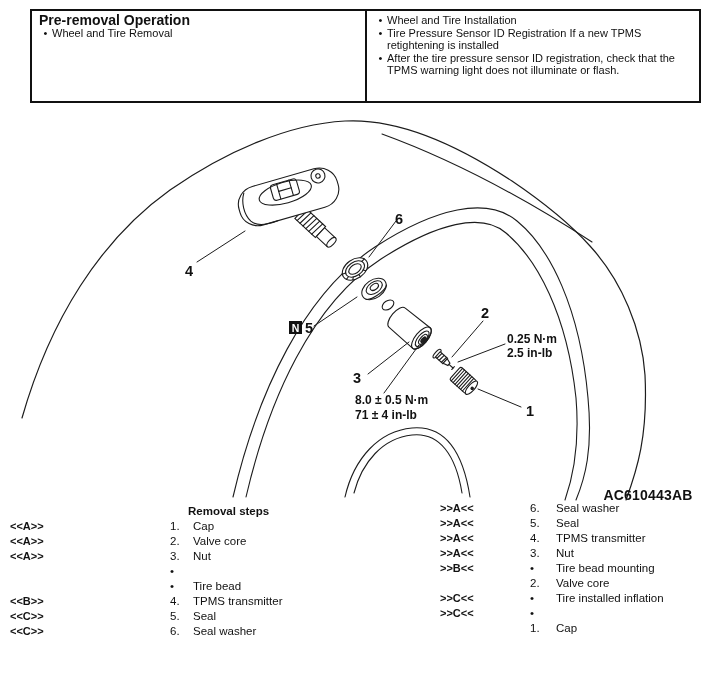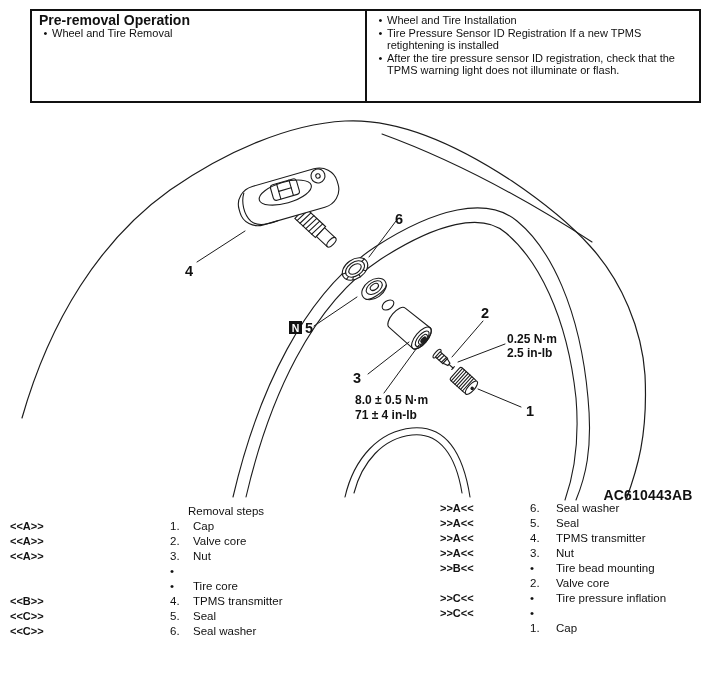--- a/index.html
+++ b/index.html
@@ -21,21 +21,21 @@
   .opitem .t{flex:1;}
   
   #diag{position:absolute;left:0;top:105px;width:709px;height:400px;}
   #diag path,#diag line,#diag rect,#diag ellipse,#diag circle{vector-effect:none;}
   .figcode{
     position:absolute;left:590px;top:487px;width:116px;text-align:center;
     font-size:14px;font-weight:bold;letter-spacing:.2px;
   }
   
   .steps{position:absolute;font-size:11.5px;line-height:15px;}
-  .steps .hdr{font-weight:normal;padding-left:10px;}
+  .steps .hdr{font-weight:bold;padding-left:10px;}
   .srow{display:grid;}
   .steps.removal{left:10px;top:504px;width:360px;}
   .steps.removal .srow{grid-template-columns:160px 23px 170px;}
   .steps.removal .hdr{margin-left:168px;}
   .steps.install{left:440px;top:501px;width:268px;}
   .steps.install .srow{grid-template-columns:90px 26px 152px;}
   .steps.install .hdr{margin-left:98px;}
   .mk{font-weight:bold;font-size:11px;}
   svg text{font-family:"Liberation Sans","DejaVu Sans",sans-serif;}
 </style>
@@ -225,21 +225,21 @@
       <span>3.</span>
       <span>Nut</span>
     </div>
     <div class="srow">
       <span class="mk"></span>
       <span>•</span>
     </div>
     <div class="srow">
       <span class="mk"></span>
       <span>•</span>
-      <span>Tire core</span>
+      <span>Tire bead</span>
     </div>
     <div class="srow">
       <span class="mk">&lt;&lt;B&gt;&gt;</span>
       <span>4.</span>
       <span>TPMS transmitter</span>
     </div>
     <div class="srow">
       <span class="mk">&lt;&lt;C&gt;&gt;</span>
       <span>5.</span>
       <span>Seal</span>
@@ -278,21 +278,21 @@
       <span>Tire bead mounting</span>
     </div>
     <div class="srow">
       <span class="mk"></span>
       <span>2.</span>
       <span>Valve core</span>
     </div>
     <div class="srow">
       <span class="mk">&gt;&gt;C&lt;&lt;</span>
       <span>•</span>
-      <span>Tire pressure inflation</span>
+      <span>Tire installed inflation</span>
     </div>
     <div class="srow">
       <span class="mk">&gt;&gt;C&lt;&lt;</span>
       <span>•</span>
     </div>
     <div class="srow">
       <span class="mk"></span>
       <span>1.</span>
       <span>Cap</span>
     </div>

